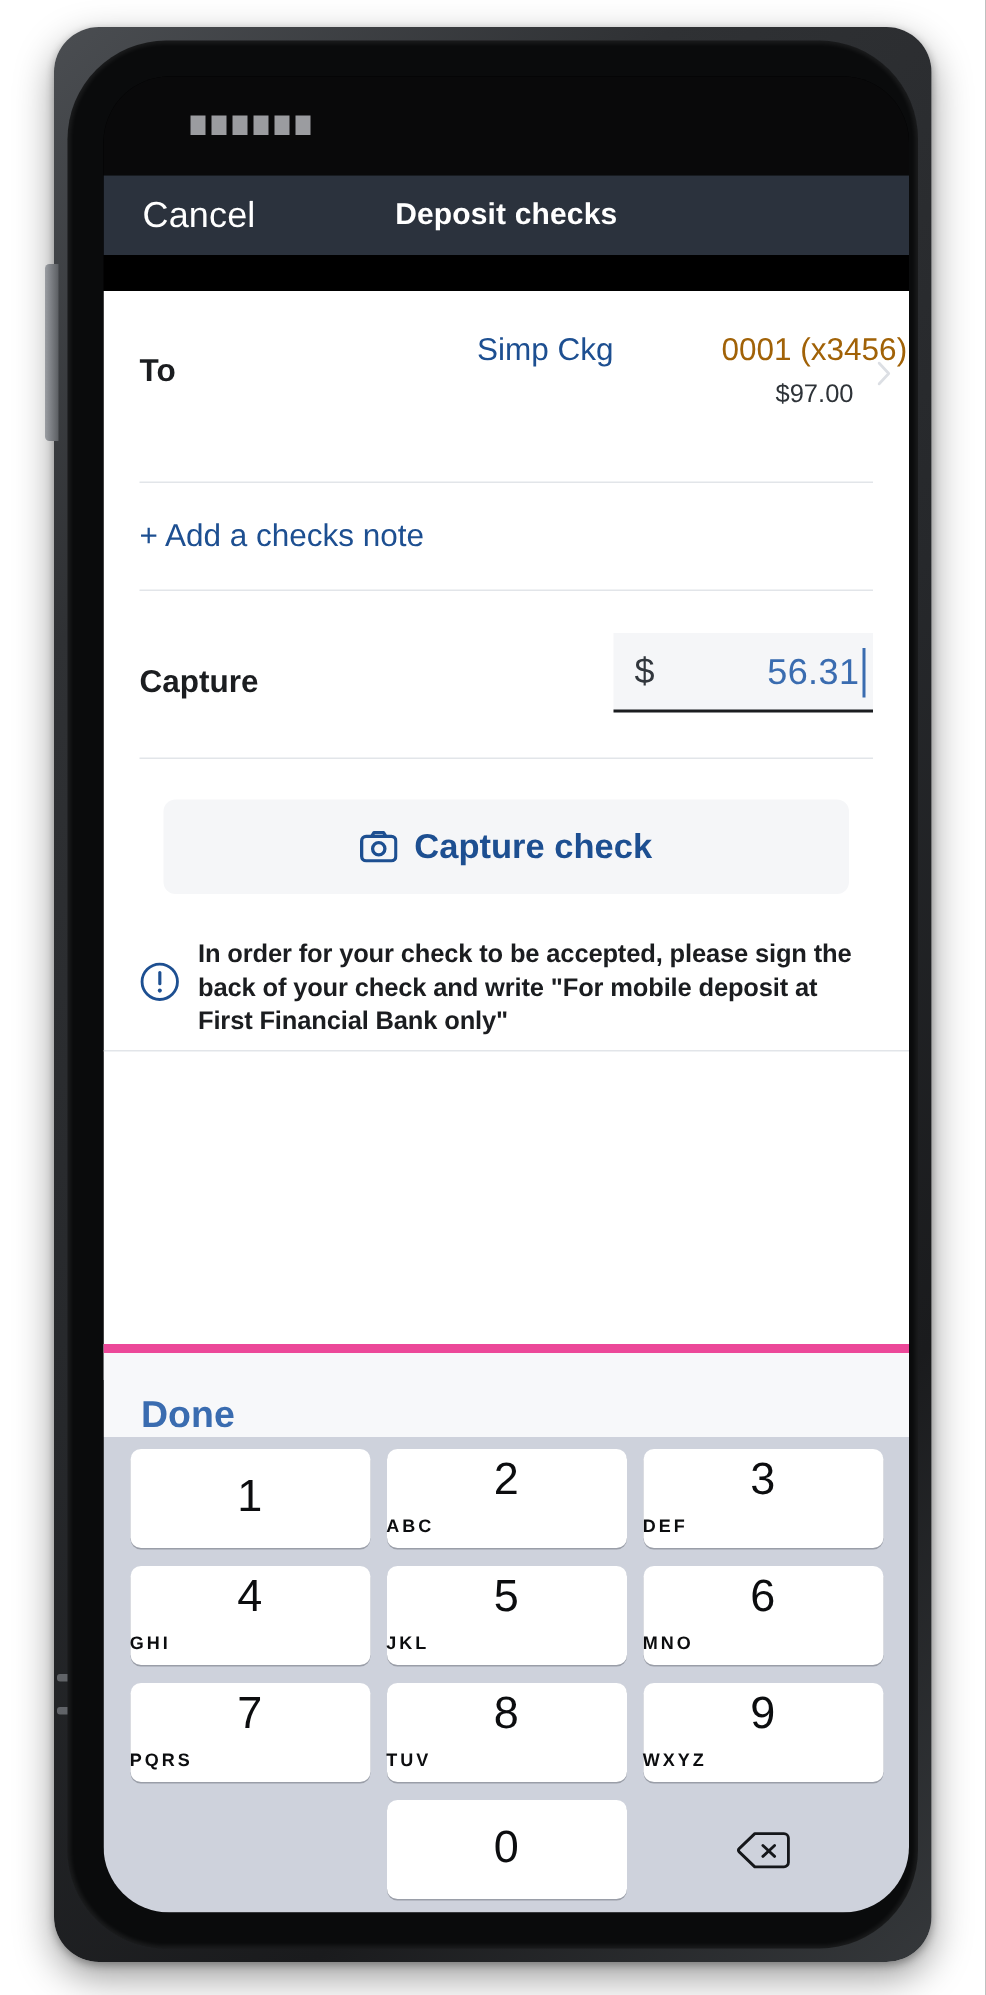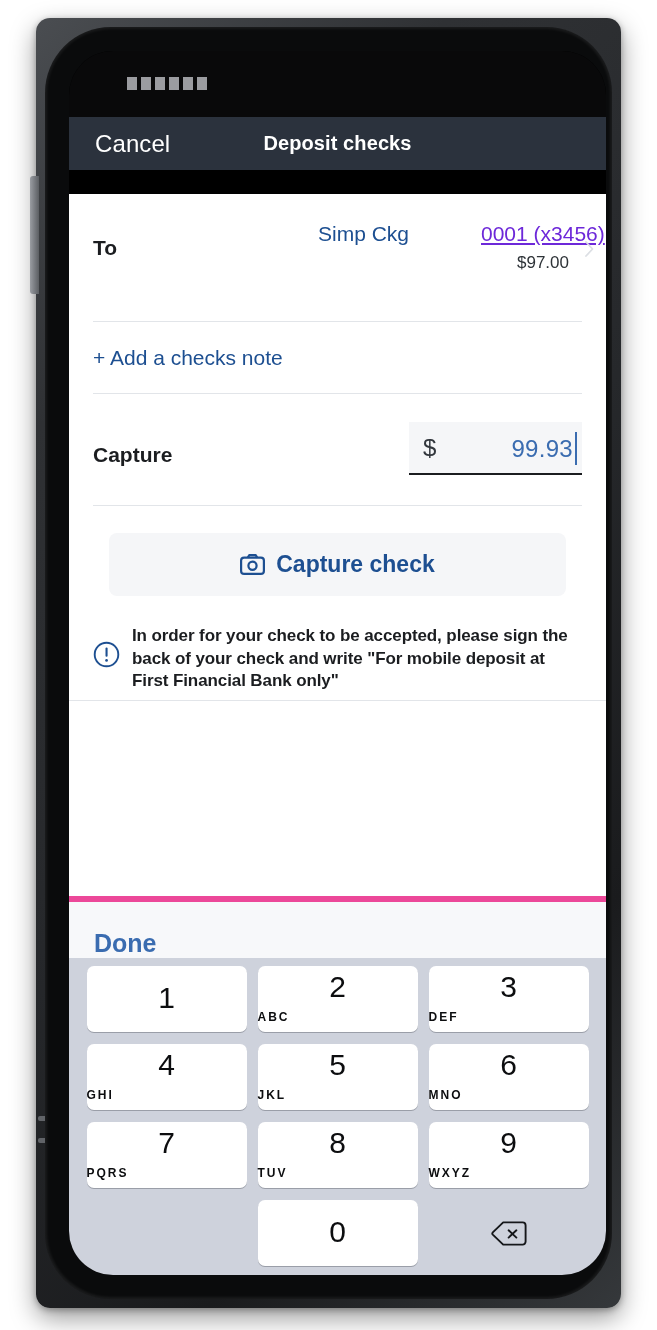--- a/index.html
+++ b/index.html
@@ -15,21 +15,21 @@
     -webkit-font-smoothing: antialiased;
   }
 
   
   #phone-frame {
     position: absolute;
     left: 36px;
     top: 18px;
     width: 585px;
     height: 1290px;
-    border-radius: 14px;
+    border-radius: 30px;
     background: linear-gradient(135deg, #4a4d51 0%, #2f3134 22%, #26282b 50%, #1a1b1d 78%, #35383b 100%);
     box-shadow: 0 10px 26px rgba(0,0,0,.40), 0 2px 6px rgba(0,0,0,.30);
   }
   #phone-bezel {
     position: absolute;
     left: 9px;
     top: 9px;
     width: 567px;
     height: 1272px;
     border-radius: 66px;
@@ -144,23 +144,22 @@
     top: 28px;
     font-size: 21px;
     color: #1d4f91;
     white-space: nowrap;
   }
   #account-number {
     position: absolute;
     left: 412px;
     top: 28px;
     font-size: 21px;
-    color: #6d28d9;
+    color: #a16207;
     white-space: nowrap;
-    text-decoration: underline;
   }
   #account-balance {
     position: absolute;
     right: 37px;
     top: 59px;
     font-size: 17px;
     color: #2e3338;
     white-space: nowrap;
   }
   #account-chevron {
@@ -393,21 +392,21 @@
           </svg>
         </div>
 
         <div class="divider" style="top:127px"></div>
         <span id="add-note-link">+ Add a checks note</span>
         <div class="divider" style="top:199px"></div>
 
         <span id="amount-label">Capture</span>
         <div id="amount-field">
           <span id="currency-symbol">$</span>
-          <span id="amount-value">99.93</span>
+          <span id="amount-value">56.31</span>
           <span id="amount-caret"></span>
         </div>
 
         <div class="divider" style="top:311px"></div>
 
         <div id="warning-block">
           <svg id="warning-icon" width="27" height="27" viewBox="0 0 27 27">
             <circle cx="13.5" cy="13.5" r="11.8" fill="none" stroke="#1d4f91" stroke-width="1.9"></circle>
             <rect x="12.5" y="6.4" width="2.1" height="9.4" rx="1" fill="#1d4f91"></rect>
             <circle cx="13.55" cy="19.4" r="1.35" fill="#1d4f91"></circle>

